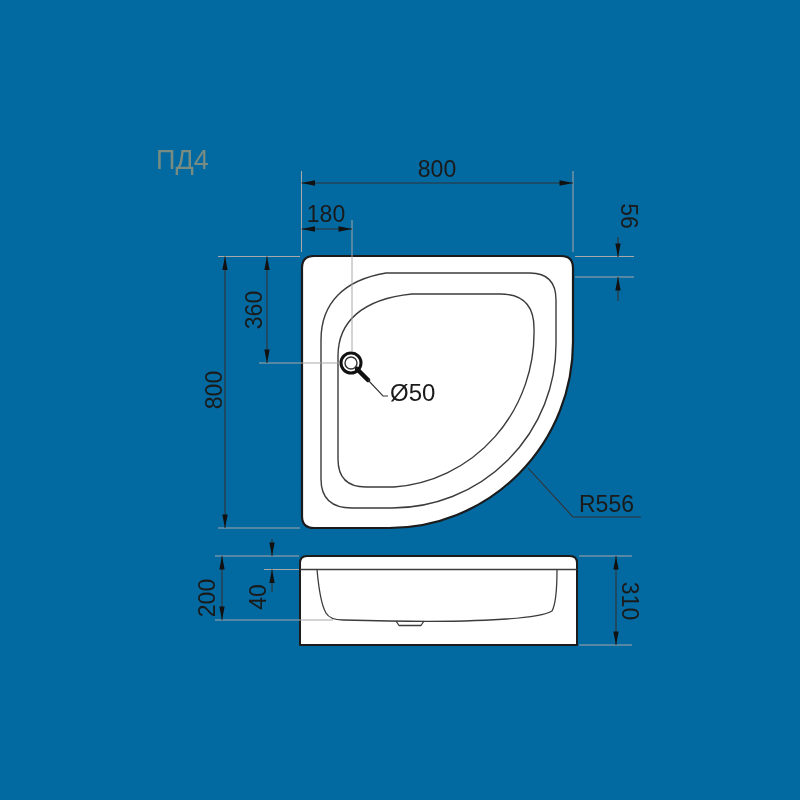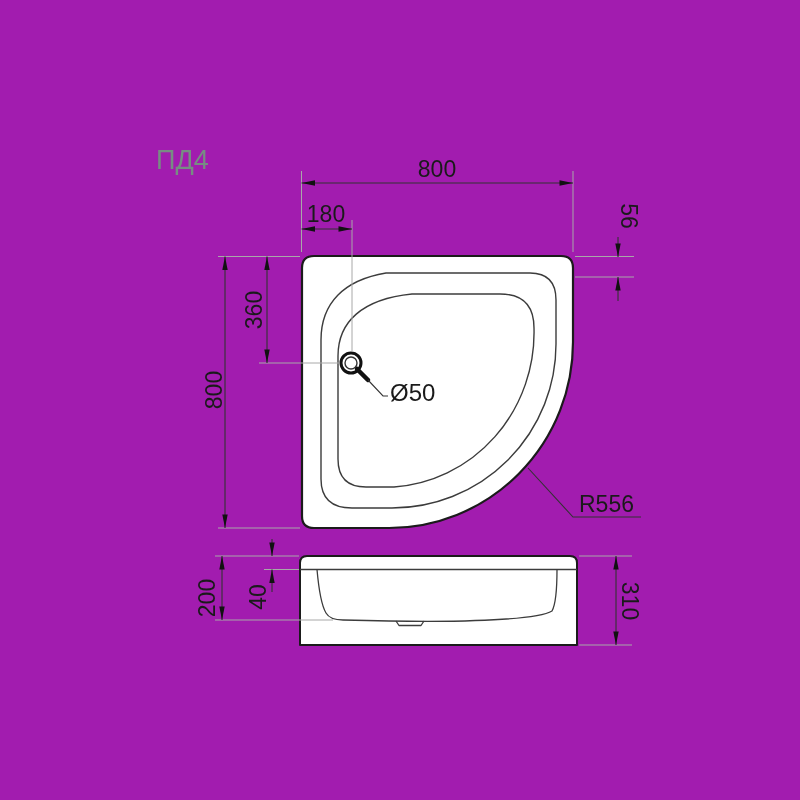--- a/index.html
+++ b/index.html
@@ -4,21 +4,21 @@
 <style>
   html, body {
     margin: 0;
     padding: 0;
     background: #ffffff;
   }
   .canvas {
     position: relative;
     width: 800px;
     height: 800px;
-    background: #a21caf;
+    background: #0369a1;
     overflow: hidden;
     font-family: "Liberation Sans", sans-serif;
   }
   svg { display: block; }
   
   .outline  { fill: #ffffff; stroke: #1b1b1b; stroke-width: 2.2; stroke-linejoin: round; }
   .outline2 { fill: #ffffff; stroke: #1b1b1b; stroke-width: 2;   stroke-linejoin: round; }
   .contour  { fill: none;    stroke: #3c3c3c; stroke-width: 1.4; stroke-linejoin: round; }
   .thinline { fill: none;    stroke: #3c3c3c; stroke-width: 1.3; stroke-linejoin: round; }
   .dim      { fill: none;    stroke: #333333; stroke-width: 1.1; }

